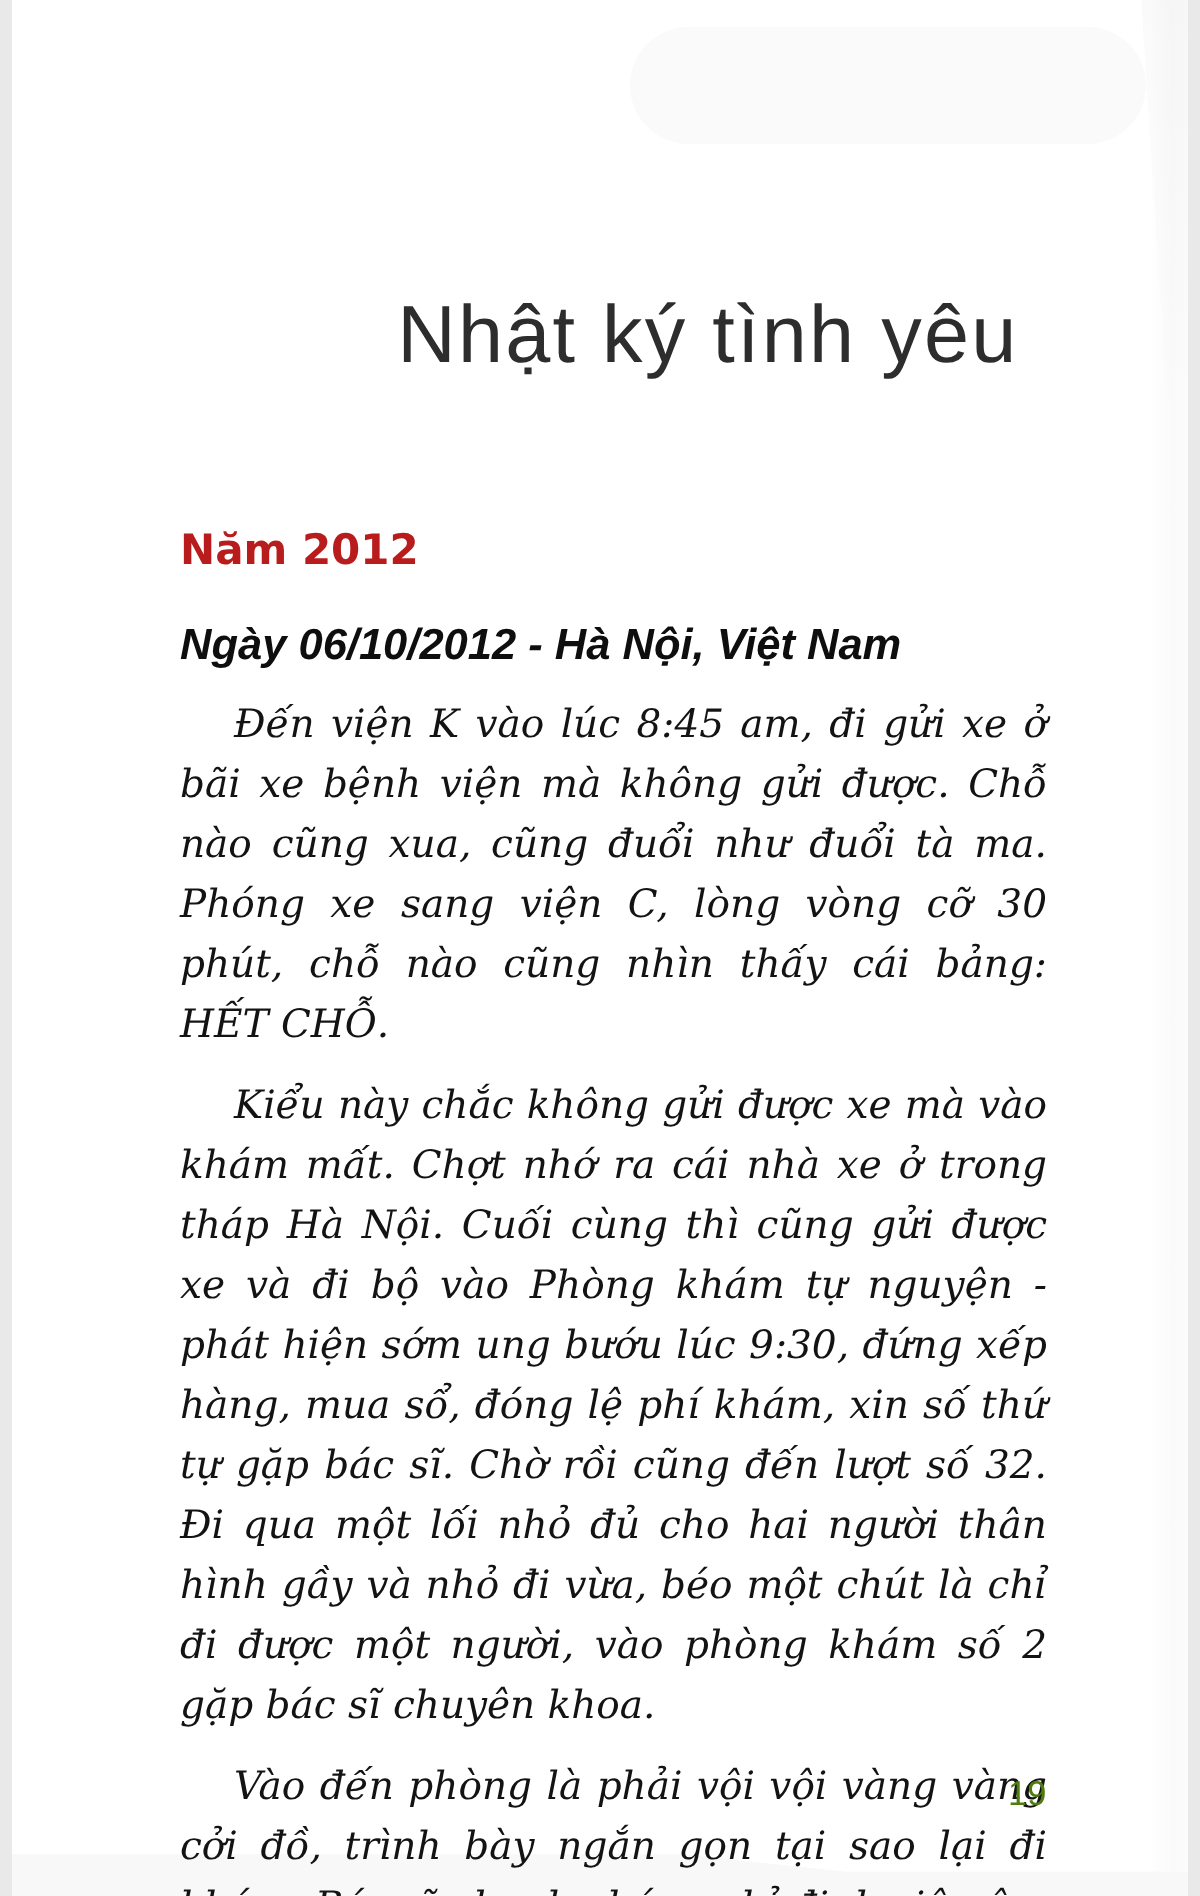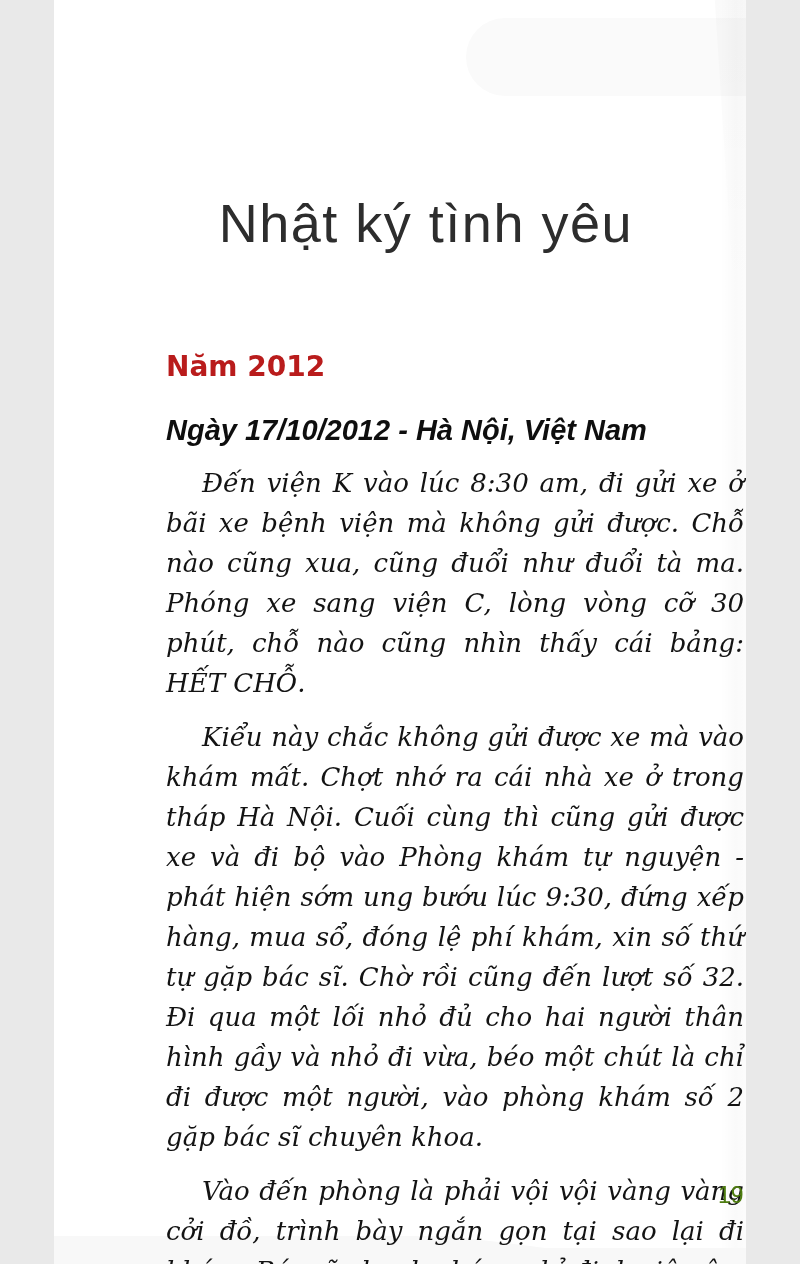--- a/index.html
+++ b/index.html
@@ -1,19 +1,19 @@
 <!DOCTYPE html>
 <html><head>
 <meta charset="utf-8">
 <style>
   * { margin: 0; padding: 0; box-sizing: border-box; }
   html, body { background: #e9e9e9; }
   .page {
     position: relative;
-    width: 692px;
+    width: 784px;
     height: 1264px;
     margin: 0 auto;
     background: #ffffff;
     overflow: hidden;
     font-family: "Liberation Sans", sans-serif;
   }
   
   .artifact-top {
     position: absolute;
     left: 412px; top: 18px;
@@ -104,23 +104,23 @@
 
   <div class="artifact-top"></div>
   <div class="artifact-right"></div>
   <div class="artifact-right-top"></div>
   <div class="artifact-bottom"></div>
 
   <h1 class="chapter-title">Nhật ký tình yêu</h1>
 
   <h2 class="year-heading">Năm 2012</h2>
 
-  <h3 class="entry-heading">Ngày 17/10/2012 - Hà Nội, Việt Nam</h3>
+  <h3 class="entry-heading">Ngày 06/10/2012 - Hà Nội, Việt Nam</h3>
 
   <div class="body-text">
-    <p>Đến viện K vào lúc 8:30 am, đi gửi xe ở bãi xe bệnh viện mà không gửi được. Chỗ nào cũng xua, cũng đuổi như đuổi tà ma. Phóng xe sang viện C, lòng vòng cỡ 30 phút, chỗ nào cũng nhìn thấy cái bảng: HẾT CHỖ.</p>
+    <p>Đến viện K vào lúc 8:45 am, đi gửi xe ở bãi xe bệnh viện mà không gửi được. Chỗ nào cũng xua, cũng đuổi như đuổi tà ma. Phóng xe sang viện C, lòng vòng cỡ 30 phút, chỗ nào cũng nhìn thấy cái bảng: HẾT CHỖ.</p>
     <p>Kiểu này chắc không gửi được xe mà vào khám mất. Chợt nhớ ra cái nhà xe ở trong tháp Hà Nội. Cuối cùng thì cũng gửi được xe và đi bộ vào Phòng khám tự nguyện - phát hiện sớm ung bướu lúc 9:30, đứng xếp hàng, mua sổ, đóng lệ phí khám, xin số thứ tự gặp bác sĩ. Chờ rồi cũng đến lượt số 32. Đi qua một lối nhỏ đủ cho hai người thân hình gầy và nhỏ đi vừa, béo một chút là chỉ đi được một người, vào phòng khám số 2 gặp bác sĩ chuyên khoa.</p>
     <p>Vào đến phòng là phải vội vội vàng vàng cởi đồ, trình bày ngắn gọn tại sao lại đi khám. Bác sĩ nhanh chóng chỉ định siêu âm và sinh thiết khối u.</p>
   </div>
 
   <div class="page-number">19</div>
 
 </div>
 
 </body></html>

